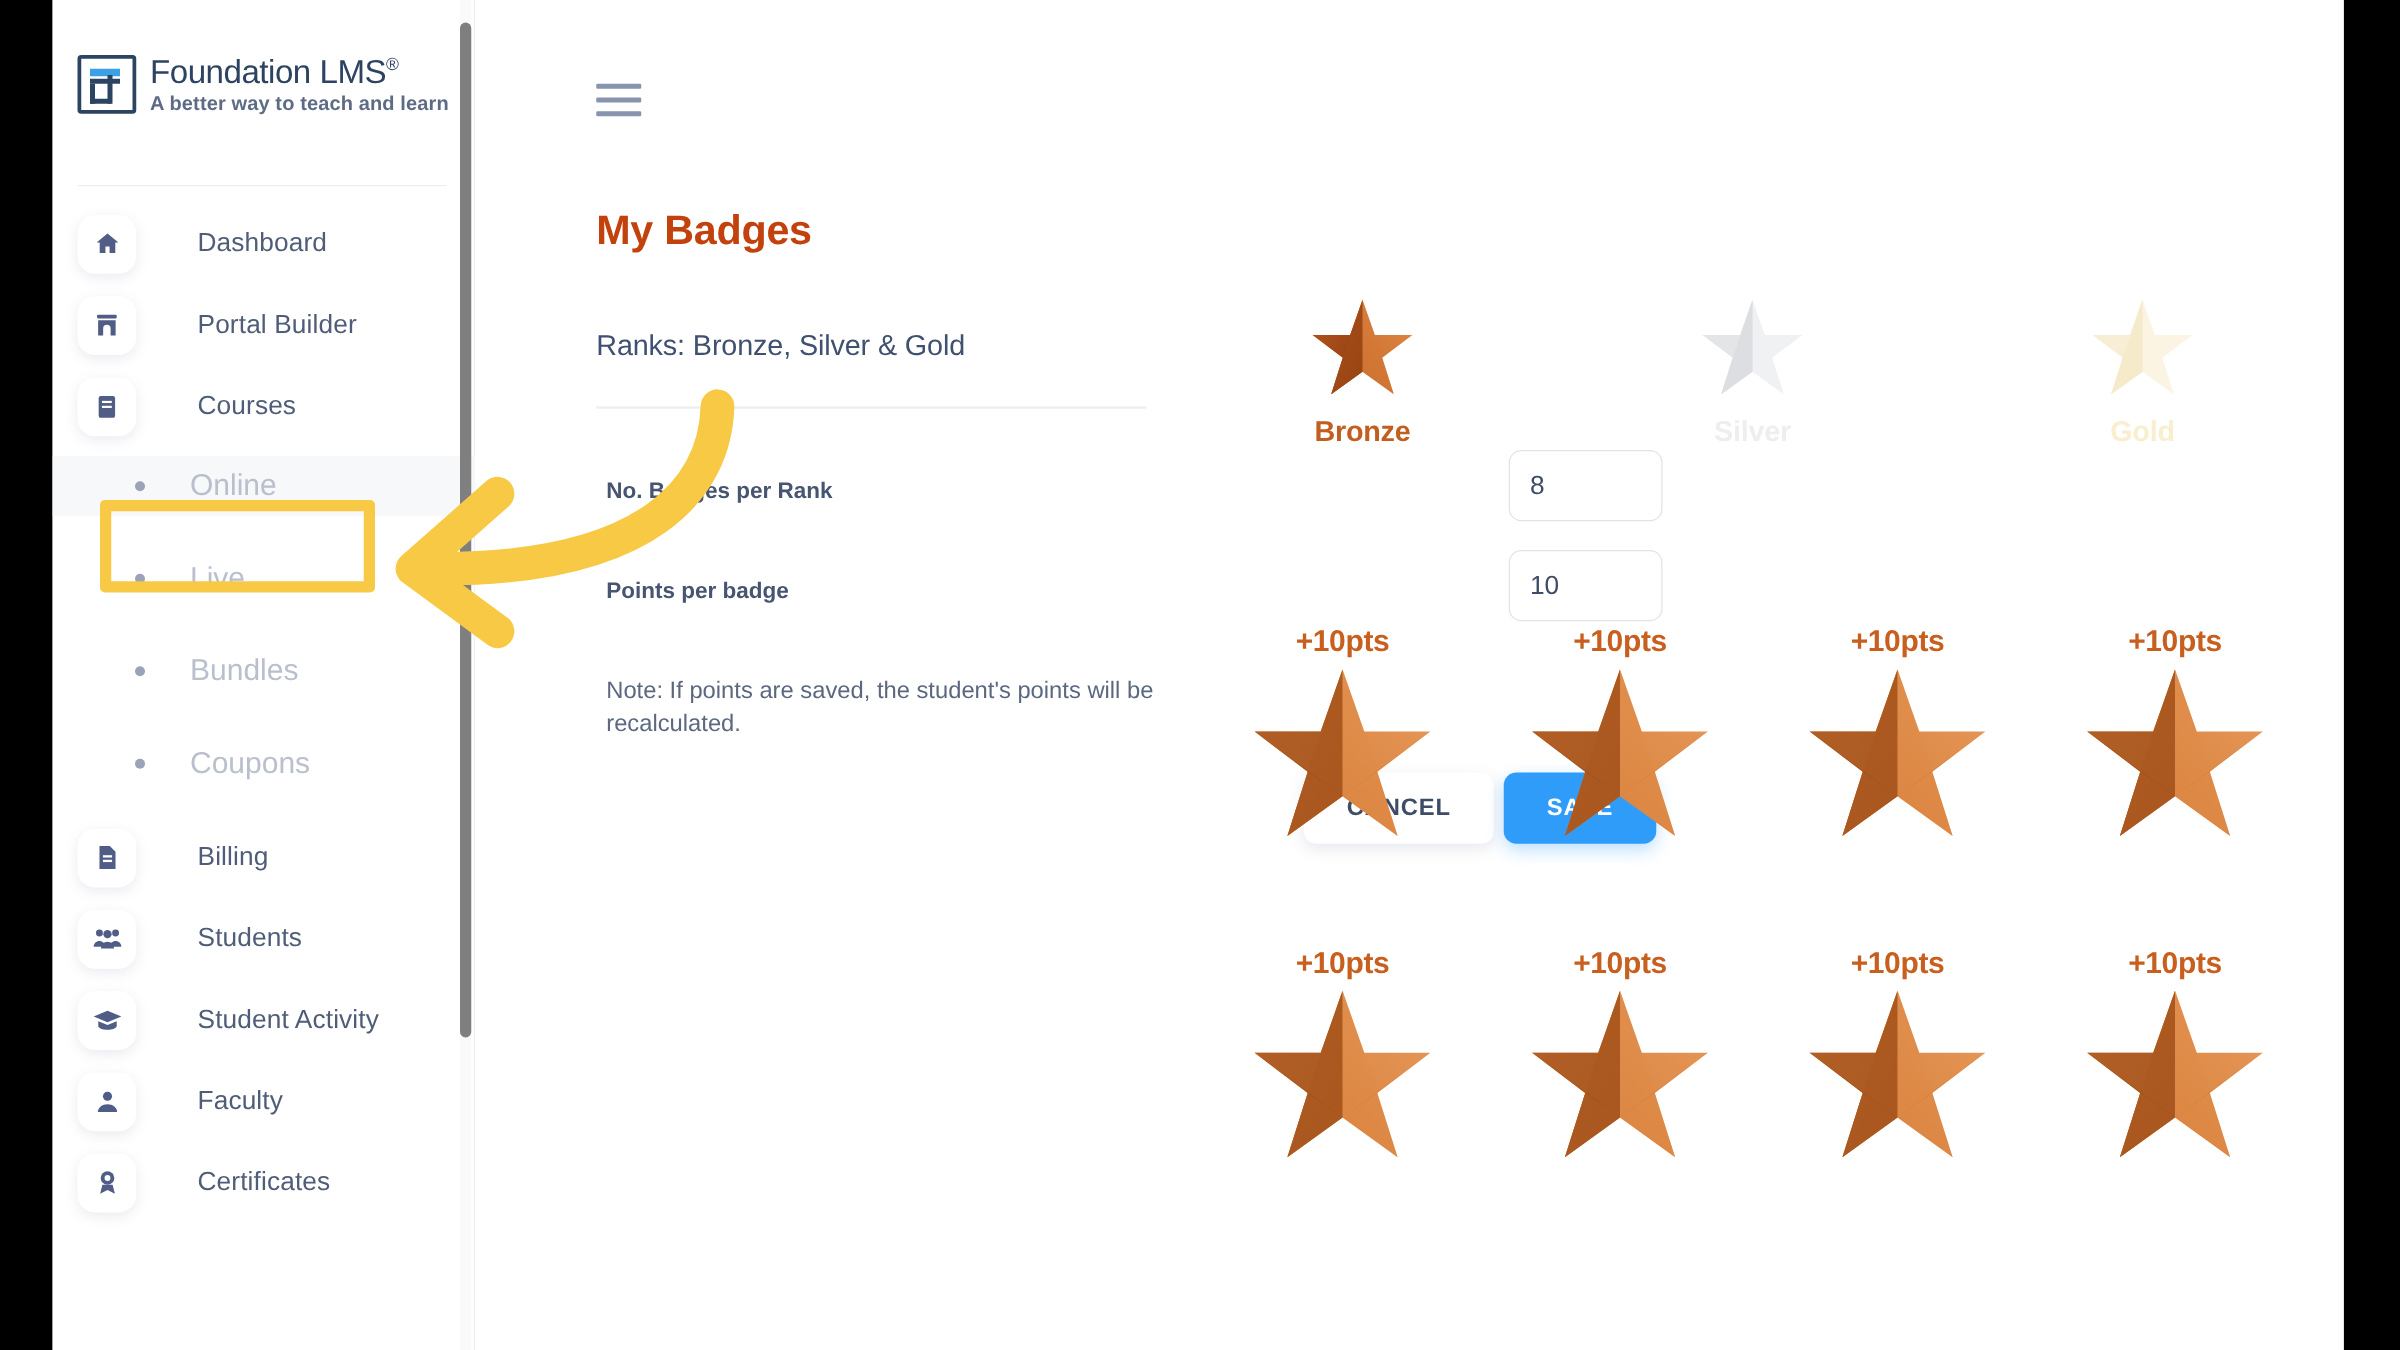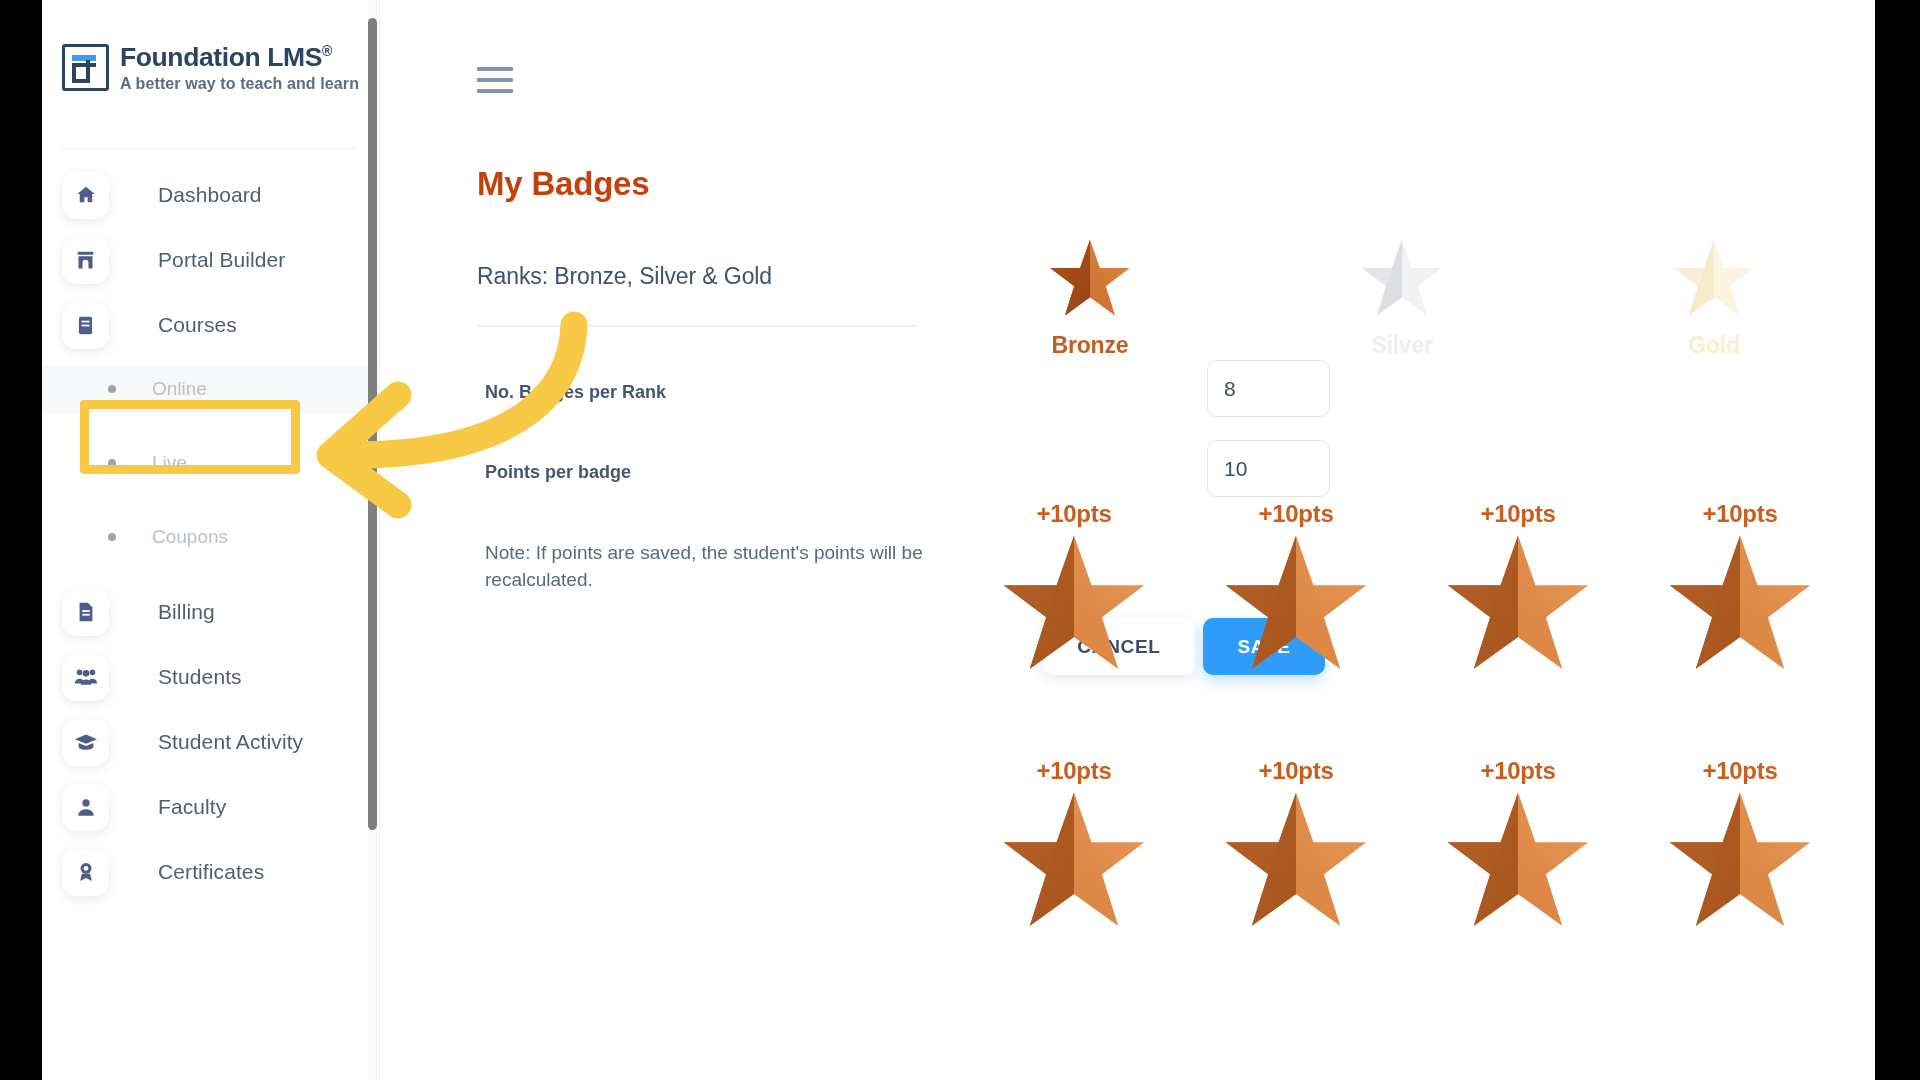--- a/index.html
+++ b/index.html
@@ -54,21 +54,21 @@
     width: 17px; height: 16px;
     border-left: 4px solid #2d4362;
     border-bottom: 4px solid #2d4362;
   }
   .logo-mark .hook-r {
     position: absolute; left: 21px; top: 13px;
     width: 4px; height: 23px; background: #2d4362;
   }
   .logo-text { line-height: 1; }
   .logo-title {
-    font-size: 26.5px; font-weight: 700; color: #2d4362;
+    font-size: 26.5px; font-weight: 400; color: #2d4362;
     letter-spacing: -0.4px; white-space: nowrap;
   }
   .logo-title .reg { font-size: 14px; vertical-align: super; }
   .logo-sub {
     font-size: 16px; font-weight: 600; color: #5d6b85;
     letter-spacing: 0.1px; margin-top: 5px; white-space: nowrap;
   }
   .logo-divider {
     position: absolute; left: 20px; top: 148px;
     width: 295px; height: 1px; background: #eceef2;
@@ -99,21 +99,21 @@
     display: flex; align-items: center;
     height: 48px; margin-bottom: 26px;
     padding-left: 66px; cursor: pointer;
   }
   .subnav-dot {
     width: 8px; height: 8px; border-radius: 50%;
     background: #9aa3b8; flex: 0 0 8px;
   }
   .subnav-label {
     margin-left: 36px;
-    font-size: 19px; color: #b9bfcd; font-weight: 400;
+    font-size: 24px; color: #b9bfcd; font-weight: 400;
     white-space: nowrap;
   }
   #subitem-online { background: #f7f8fa; }
 
   
   #highlight-box {
     position: absolute;
     left: 38px; top: 400px;
     width: 220px; height: 74px;
     border: 9px solid #f8c945;
@@ -303,20 +303,24 @@
           <span class="nav-label">Courses</span>
         </div>
 
         <div class="subnav-item" id="subitem-online">
           <span class="subnav-dot"></span>
           <span class="subnav-label">Online</span>
         </div>
         <div class="subnav-item">
           <span class="subnav-dot"></span>
           <span class="subnav-label">Live</span>
+        </div>
+        <div class="subnav-item">
+          <span class="subnav-dot"></span>
+          <span class="subnav-label">Bundles</span>
         </div>
         <div class="subnav-item">
           <span class="subnav-dot"></span>
           <span class="subnav-label">Coupons</span>
         </div>
 
         <div class="nav-item">
           <span class="nav-icon">
             <svg width="20" height="22" viewBox="0 0 20 24" fill="#4f5d87">
               <path d="M3 2h9l5 5v15H3z"></path>

